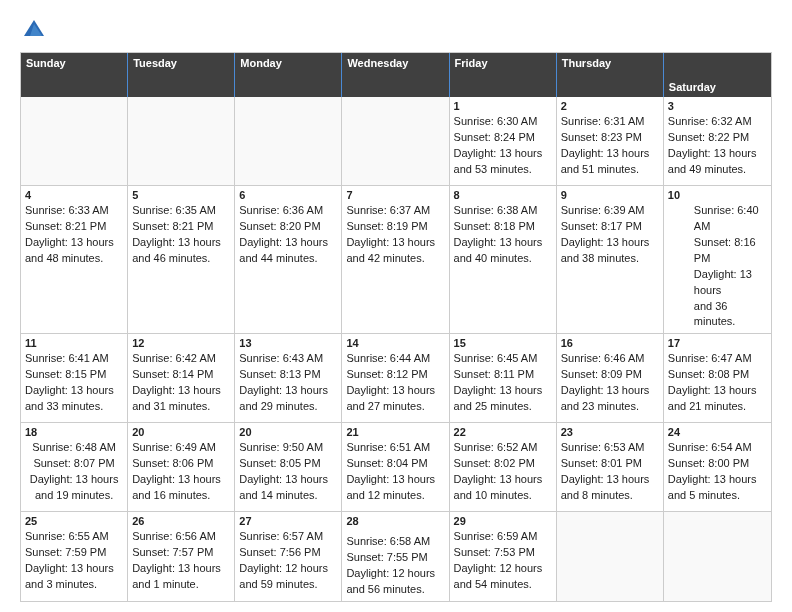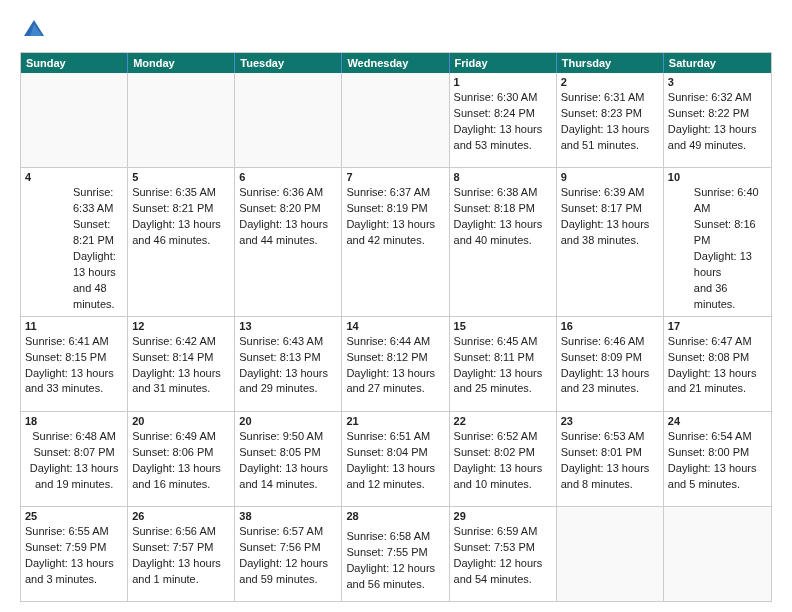--- a/index.html
+++ b/index.html
@@ -62,31 +62,31 @@
       font-weight: normal;
     }
     .calendar {
       flex: 1;
       display: flex;
       flex-direction: column;
     }
     .cal-header-row {
       display: grid;
       grid-template-columns: repeat(7, 1fr);
-      background: #0f766e;
+      background: #404040;
     }
     .cal-header-cell {
       color: #fff;
       font-size: 11px;
       font-weight: bold;
       padding: 4px 5px;
       text-align: left;
       border-right: 1px solid #4a8ad5;
     }
-    .cal-header-cell:last-child { border-right: none; }
+    .cal-header-cell:last-child { border-right: none; margin-top: 24px; }
     .cal-body {
       display: flex;
       flex-direction: column;
       flex: 1;
     }
     .cal-week {
       display: grid;
       grid-template-columns: repeat(7, 1fr);
       flex: 1;
       border-bottom: 1px solid #ccc;
@@ -135,22 +135,22 @@
     </div>
     <div class="title-block">
       <div class="month-title"></div>
       <div class="subtitle"></div>
     </div>
   </div>
 
   <div class="calendar outer-border">
     <div class="cal-header-row">
     <div class="cal-header-cell">Sunday</div>
+        <div class="cal-header-cell">Tuesday</div>
         <div class="cal-header-cell">Monday</div>
-        <div class="cal-header-cell">Tuesday</div>
         <div class="cal-header-cell">Wednesday</div>
         <div class="cal-header-cell">Friday</div>
         <div class="cal-header-cell">Thursday</div>
         <div class="cal-header-cell">Saturday</div>
       </div>
     <div class="cal-body">
     <div class="cal-week">
           <div class="cal-cell empty"></div>
           <div class="cal-cell empty"></div>
           <div class="cal-cell empty"></div>
@@ -173,21 +173,21 @@
             <div class="day-num">3</div>
             <div class="day-info" style="white-space: pre-line;">Sunrise: 6:32 AM
 Sunset: 8:22 PM
 Daylight: 13 hours
 and 49 minutes.</div>
           </div>
         </div>
         <div class="cal-week">
           <div class="cal-cell">
             <div class="day-num">4</div>
-            <div class="day-info" style="white-space: pre-line; margin-left: 48px;">Sunrise: 6:33 AM
+            <div class="day-info" style="white-space: pre-line;">Sunrise: 6:33 AM
 Sunset: 8:21 PM
 Daylight: 13 hours
 and 48 minutes.</div>
           </div>
           <div class="cal-cell">
             <div class="day-num">5</div>
             <div class="day-info" style="white-space: pre-line;">Sunrise: 6:35 AM
 Sunset: 8:21 PM
 Daylight: 13 hours
 and 46 minutes.</div>
@@ -339,21 +339,21 @@
 and 3 minutes.</div>
           </div>
           <div class="cal-cell">
             <div class="day-num">26</div>
             <div class="day-info" style="white-space: pre-line;">Sunrise: 6:56 AM
 Sunset: 7:57 PM
 Daylight: 13 hours
 and 1 minute.</div>
           </div>
           <div class="cal-cell">
-            <div class="day-num">38</div>
+            <div class="day-num">27</div>
             <div class="day-info" style="white-space: pre-line;">Sunrise: 6:57 AM
 Sunset: 7:56 PM
 Daylight: 12 hours
 and 59 minutes.</div>
           </div>
           <div class="cal-cell">
             <div class="day-num">28</div>
             <div class="day-info" style="white-space: pre-line; margin-top: 7px;">Sunrise: 6:58 AM
 Sunset: 7:55 PM
 Daylight: 12 hours

